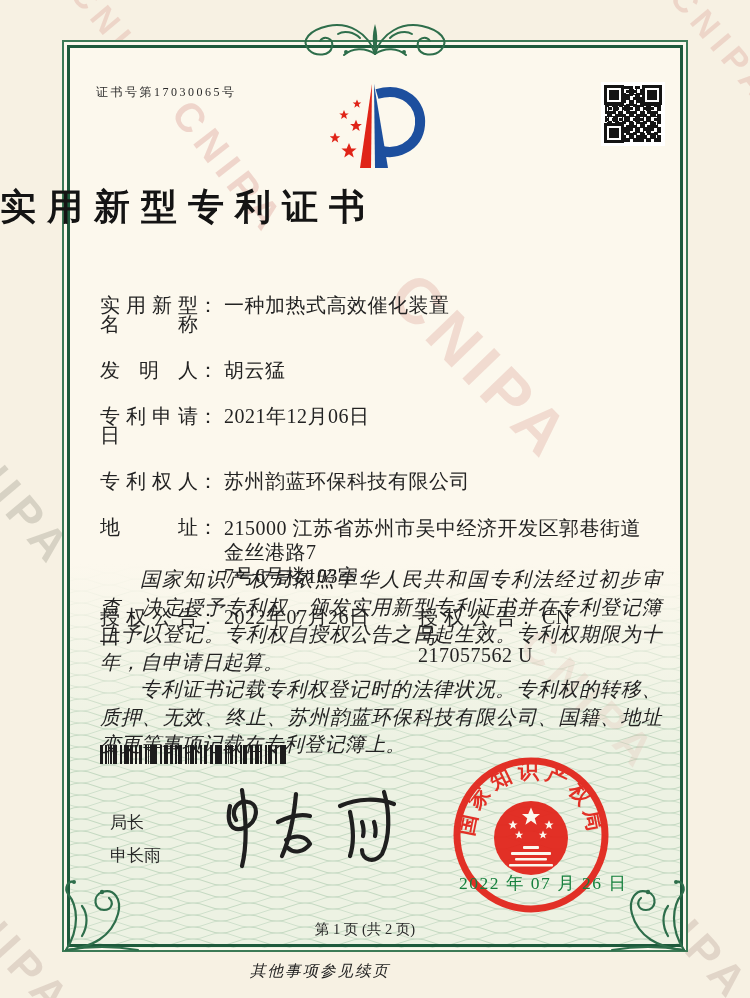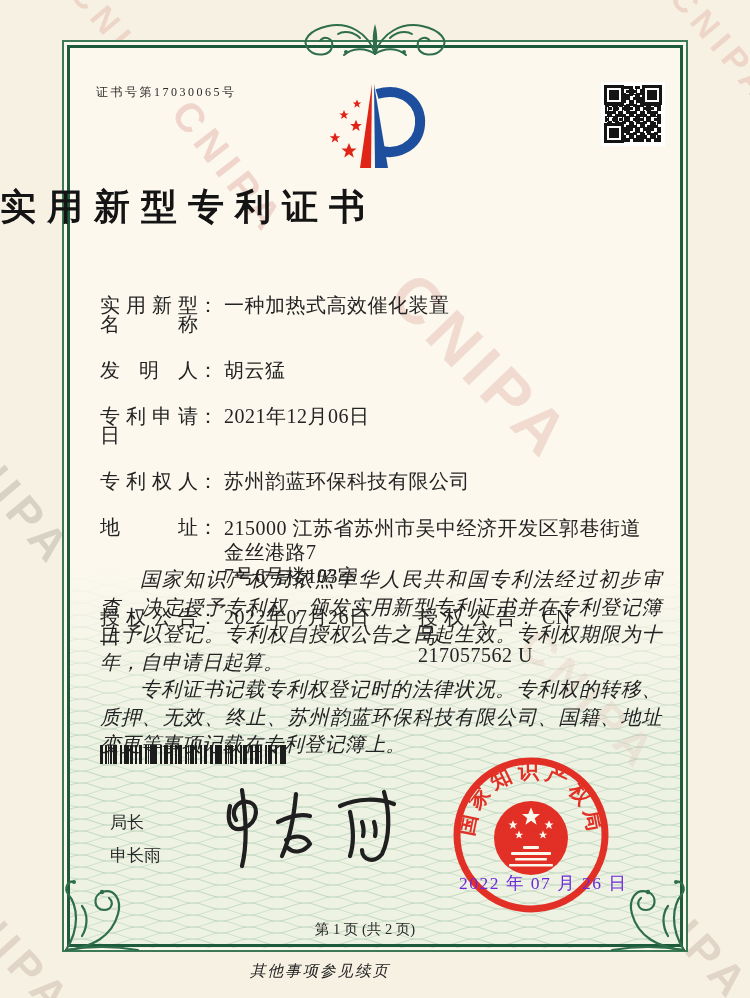--- a/index.html
+++ b/index.html
@@ -66,21 +66,21 @@
   .barcode{position:absolute;left:100px;top:745px;width:186px;height:19px;
     background-image:
       repeating-linear-gradient(90deg,#1c1c1c 0 2px,transparent 2px 5px),
       repeating-linear-gradient(90deg,#1c1c1c 0 1px,transparent 1px 8px),
       repeating-linear-gradient(90deg,#1c1c1c 0 3px,transparent 3px 13px);}
   .sig-labels{position:absolute;left:110px;top:806px;
     font-family:"Liberation Sans","DejaVu Sans",sans-serif;
     font-size:17px;color:#2b2b2b;line-height:33px;font-weight:500;}
   .sig-script{position:absolute;left:212px;top:776px;width:200px;height:102px;}
   .seal{position:absolute;left:449px;top:753px;width:164px;height:164px;mix-blend-mode:multiply;opacity:.95;}
-  .seal-date{position:absolute;left:459px;top:871px;font-size:17.5px;letter-spacing:1.5px;color:#6d28d9;z-index:6;}
+  .seal-date{position:absolute;left:459px;top:871px;font-size:17.5px;letter-spacing:1.5px;color:#15803d;z-index:6;}
   .page-info{position:absolute;left:0;width:730px;top:920px;text-align:center;font-size:14.5px;color:#2a2a2a;}
   .bottom-note{position:absolute;left:0;width:640px;top:961px;text-align:center;
     font-size:15.5px;font-style:italic;color:#222;letter-spacing:2px;}
 </style>
 </head>
 <body>
 
 <span class="wm wm1">CNIPA</span>
 <span class="wm wm2">CNIPA</span>
 <span class="wm wm3">CNIPA</span>

